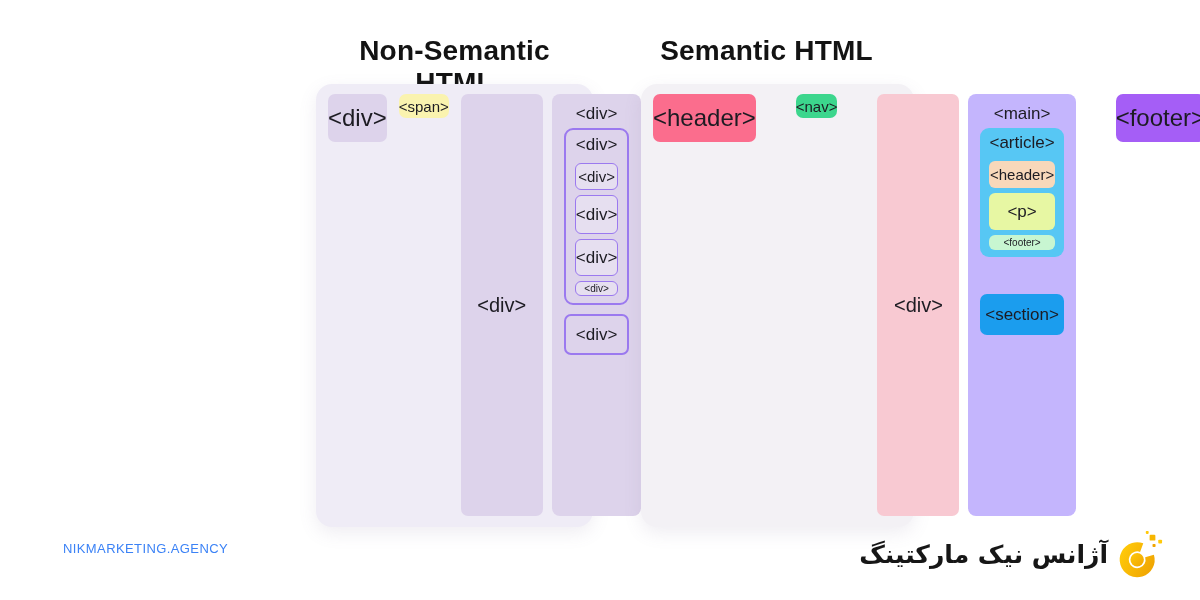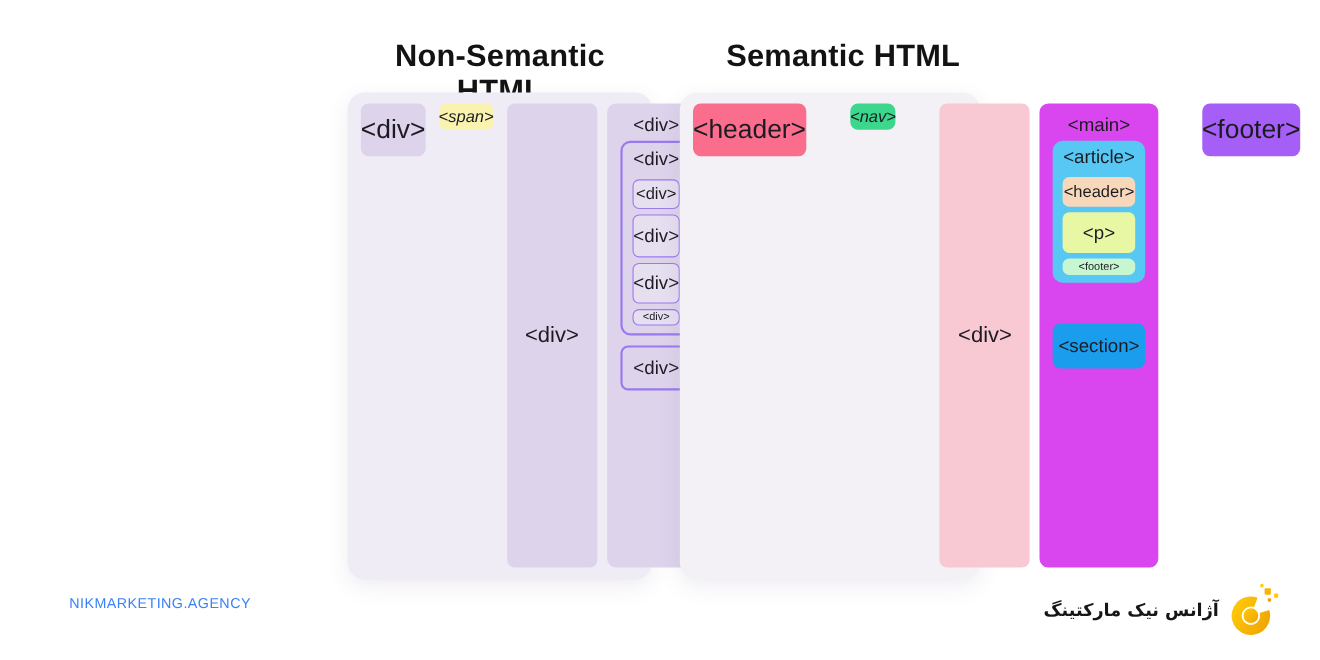--- a/index.html
+++ b/index.html
@@ -10,26 +10,26 @@
   }
   .panel-title{position:absolute;top:35px;font-size:28px;font-weight:700;
     text-align:center;color:#131313;letter-spacing:.2px;}
   #title-left{left:316px;width:277px;}
   #title-right{left:630px;width:273px;}
 
   .panel{position:absolute;top:84px;height:443px;border-radius:16px;
     padding:10px 12px 11px;box-sizing:border-box;display:flex;
     gap:12px;box-shadow:0 6px 18px rgba(120,110,150,.12);}
   .panel.pleft{left:316px;width:277px;background:#EFECF6;}
-  .panel.pright{left:618px;width:273px;background:#F3F1F5;gap:40px;}
+  .panel.pright{left:641px;width:273px;background:#F3F1F5;gap:40px;}
 
   .bar{border-radius:7px;display:flex;align-items:center;justify-content:center;
     flex:0 0 auto;font-weight:500;}
   .bar.lg{height:48px;font-size:24px;}
-  .bar.sm{height:24px;font-size:15px;font-style:italic;}
+  .bar.sm{height:24px;font-size:15px;}
 
   .mid{flex:1;display:flex;gap:9px;min-height:0;}
   .sidecol{width:82px;flex:0 0 auto;border-radius:7px;display:flex;
     align-items:center;justify-content:center;font-size:20px;font-weight:500;}
   .stack{flex:1;border-radius:8px;padding:5px 12px 0;display:flex;
     flex-direction:column;min-width:0;}
   .stack-label{height:29px;display:flex;align-items:center;justify-content:center;
     font-size:17px;font-weight:500;}
   .nest{border-radius:9px;padding:1px 9px 7px;display:flex;flex-direction:column;}
   .pleft .nest{border:2px solid #9B79EF;}
@@ -47,32 +47,32 @@
     display:flex;align-items:center;justify-content:center;font-size:17px;
     font-weight:500;box-sizing:border-box;}
   .pleft .bottom-box{border:2px solid #9B79EF;}
   .pright .bottom-box{background:#1B9DEE;margin-top:37px;}
 
   .c-lav{background:#DDD3EB;}
   .c-span{background:#FAF3AF;}
   .c-headerbar{background:#FB6D8D;}
   .c-nav{background:#3CD68D;}
   .c-pink{background:#F8C9D2;}
-  .c-main{background:#d946ef;}
+  .c-main{background:#c4b5fd;}
   .c-peach{background:#F8D8BA;}
   .c-fig{background:#FAE9A9;}
   .c-p{background:#E7F7A3;}
   .c-mint{background:#C8F6D1;}
   .c-footerbar{background:#A55EF6;}
 
   .brand-left{position:absolute;left:63px;top:541px;font-size:13px;
     letter-spacing:.4px;font-weight:400;color:#3b82f6;}
   .brand-right{position:absolute;right:36px;top:528px;height:52px;
     display:flex;align-items:center;gap:10px;}
-  .brand-fa{font-size:16px;font-weight:bold;color:#161616;direction:rtl;
+  .brand-fa{font-size:25px;font-weight:bold;color:#161616;direction:rtl;
     font-family:"DejaVu Sans",sans-serif;}
   .logo{width:46px;height:52px;display:block;}
 </style>
 </head>
 <body>
 
 <div class="panel-title" id="title-left">Non-Semantic HTML</div>
 <div class="panel-title" id="title-right">Semantic HTML</div>
 
 <div class="panel pleft">

